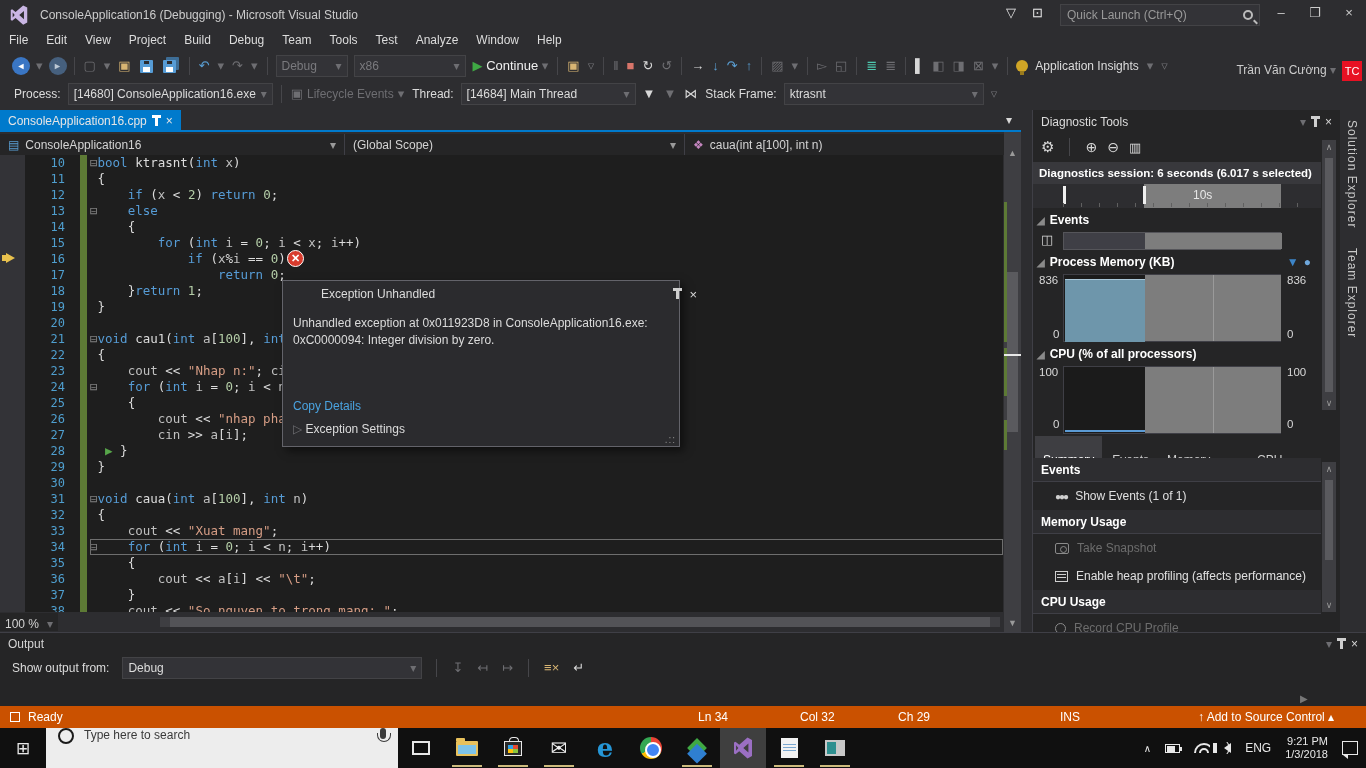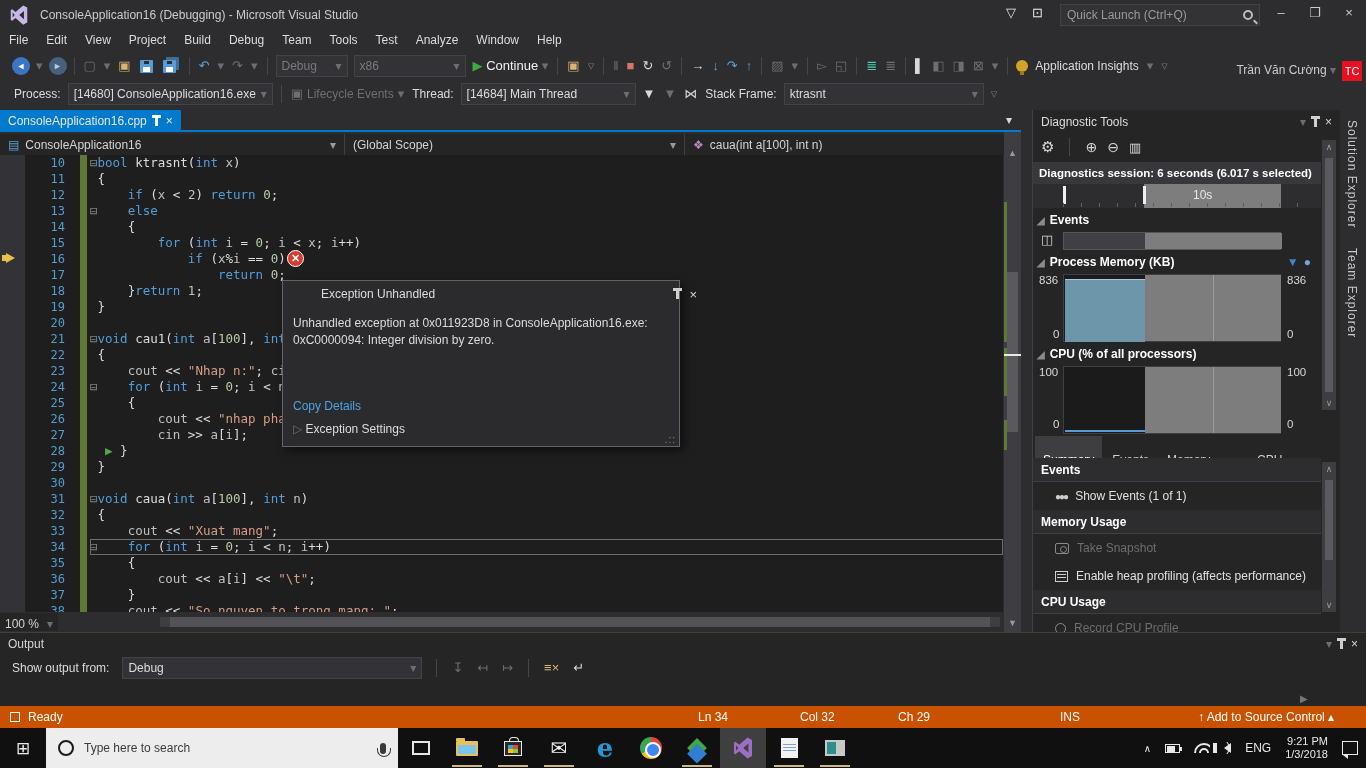--- a/index.html
+++ b/index.html
@@ -153,21 +153,21 @@
 
   
   #statusbar { left:0; top:706px; width:1366px; height:22px; background:#ca5100; color:#fff;
                display:flex; align-items:center; padding:0 10px; }
   .sb-sq { width:10px; height:10px; border:1px solid #fff; margin-right:8px; }
   .sb-item { position:absolute; color:#fff; top:4px; }
 
   
   #taskbar { left:0; top:728px; width:1366px; height:40px; background:#101010; display:flex; align-items:center; }
   #start { width:46px; text-align:center; color:#e8e8e8; font-size:17px; }
-  #tb-search { width:352px; height:40px; background:#ededed; display:flex; align-items:center; padding:0 12px; gap:10px; color:#3a3a3a; }
+  #tb-search { width:352px; height:40px; background:#ededed; display:flex; align-items:flex-start; padding:0 12px; gap:10px; color:#3a3a3a; }
   #tb-search .circle { width:16px; height:16px; border:2px solid #1a1a1a; border-radius:50%; }
   .micbody { width:6px; height:11px; background:#3a3a3a; border-radius:3px; margin-left:auto; position:relative; }
   .micbody::after { content:""; position:absolute; left:-3px; top:5px; width:12px; height:8px;
                     border:1.5px solid #3a3a3a; border-top:none; border-radius:0 0 7px 7px; }
   .task-icon { width:46px; height:40px; display:flex; align-items:center; justify-content:center; position:relative; }
   .task-icon.open::after { content:""; position:absolute; left:8px; bottom:1px; width:30px; height:2px; background:#cdbb7d; }
   .task-icon.active { background:#3f3f3f; }
   .task-icon.active::after { background:#9ac5e8; }
   .tv-box { width:18px; height:14px; border:2px solid #e8e8e8; }
   .folder { width:22px; height:15px; background:#e8c15c; border-radius:1px; position:relative; }

